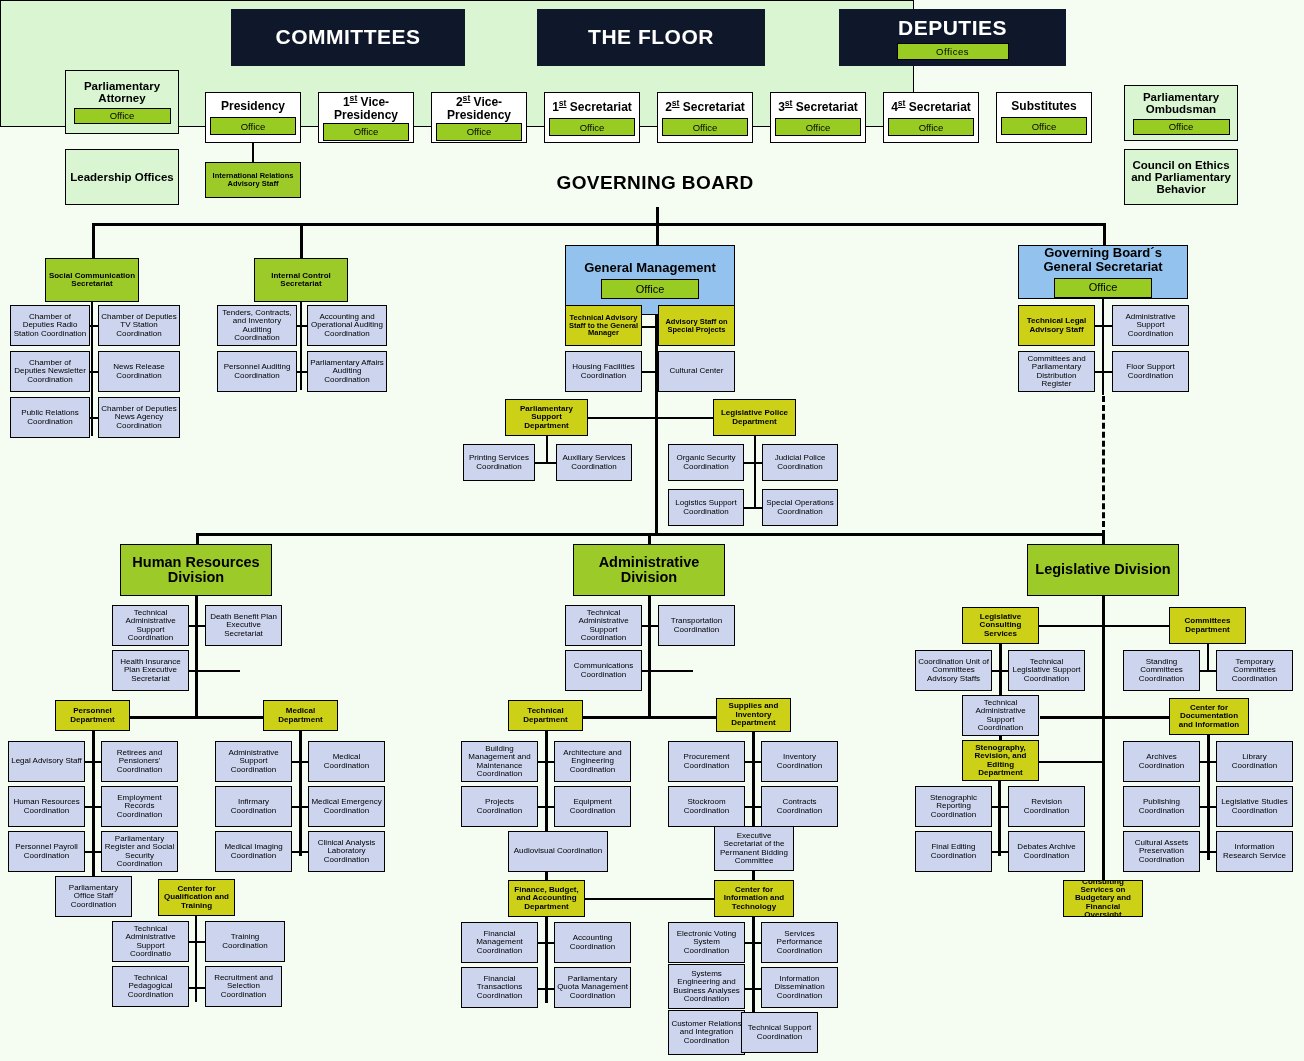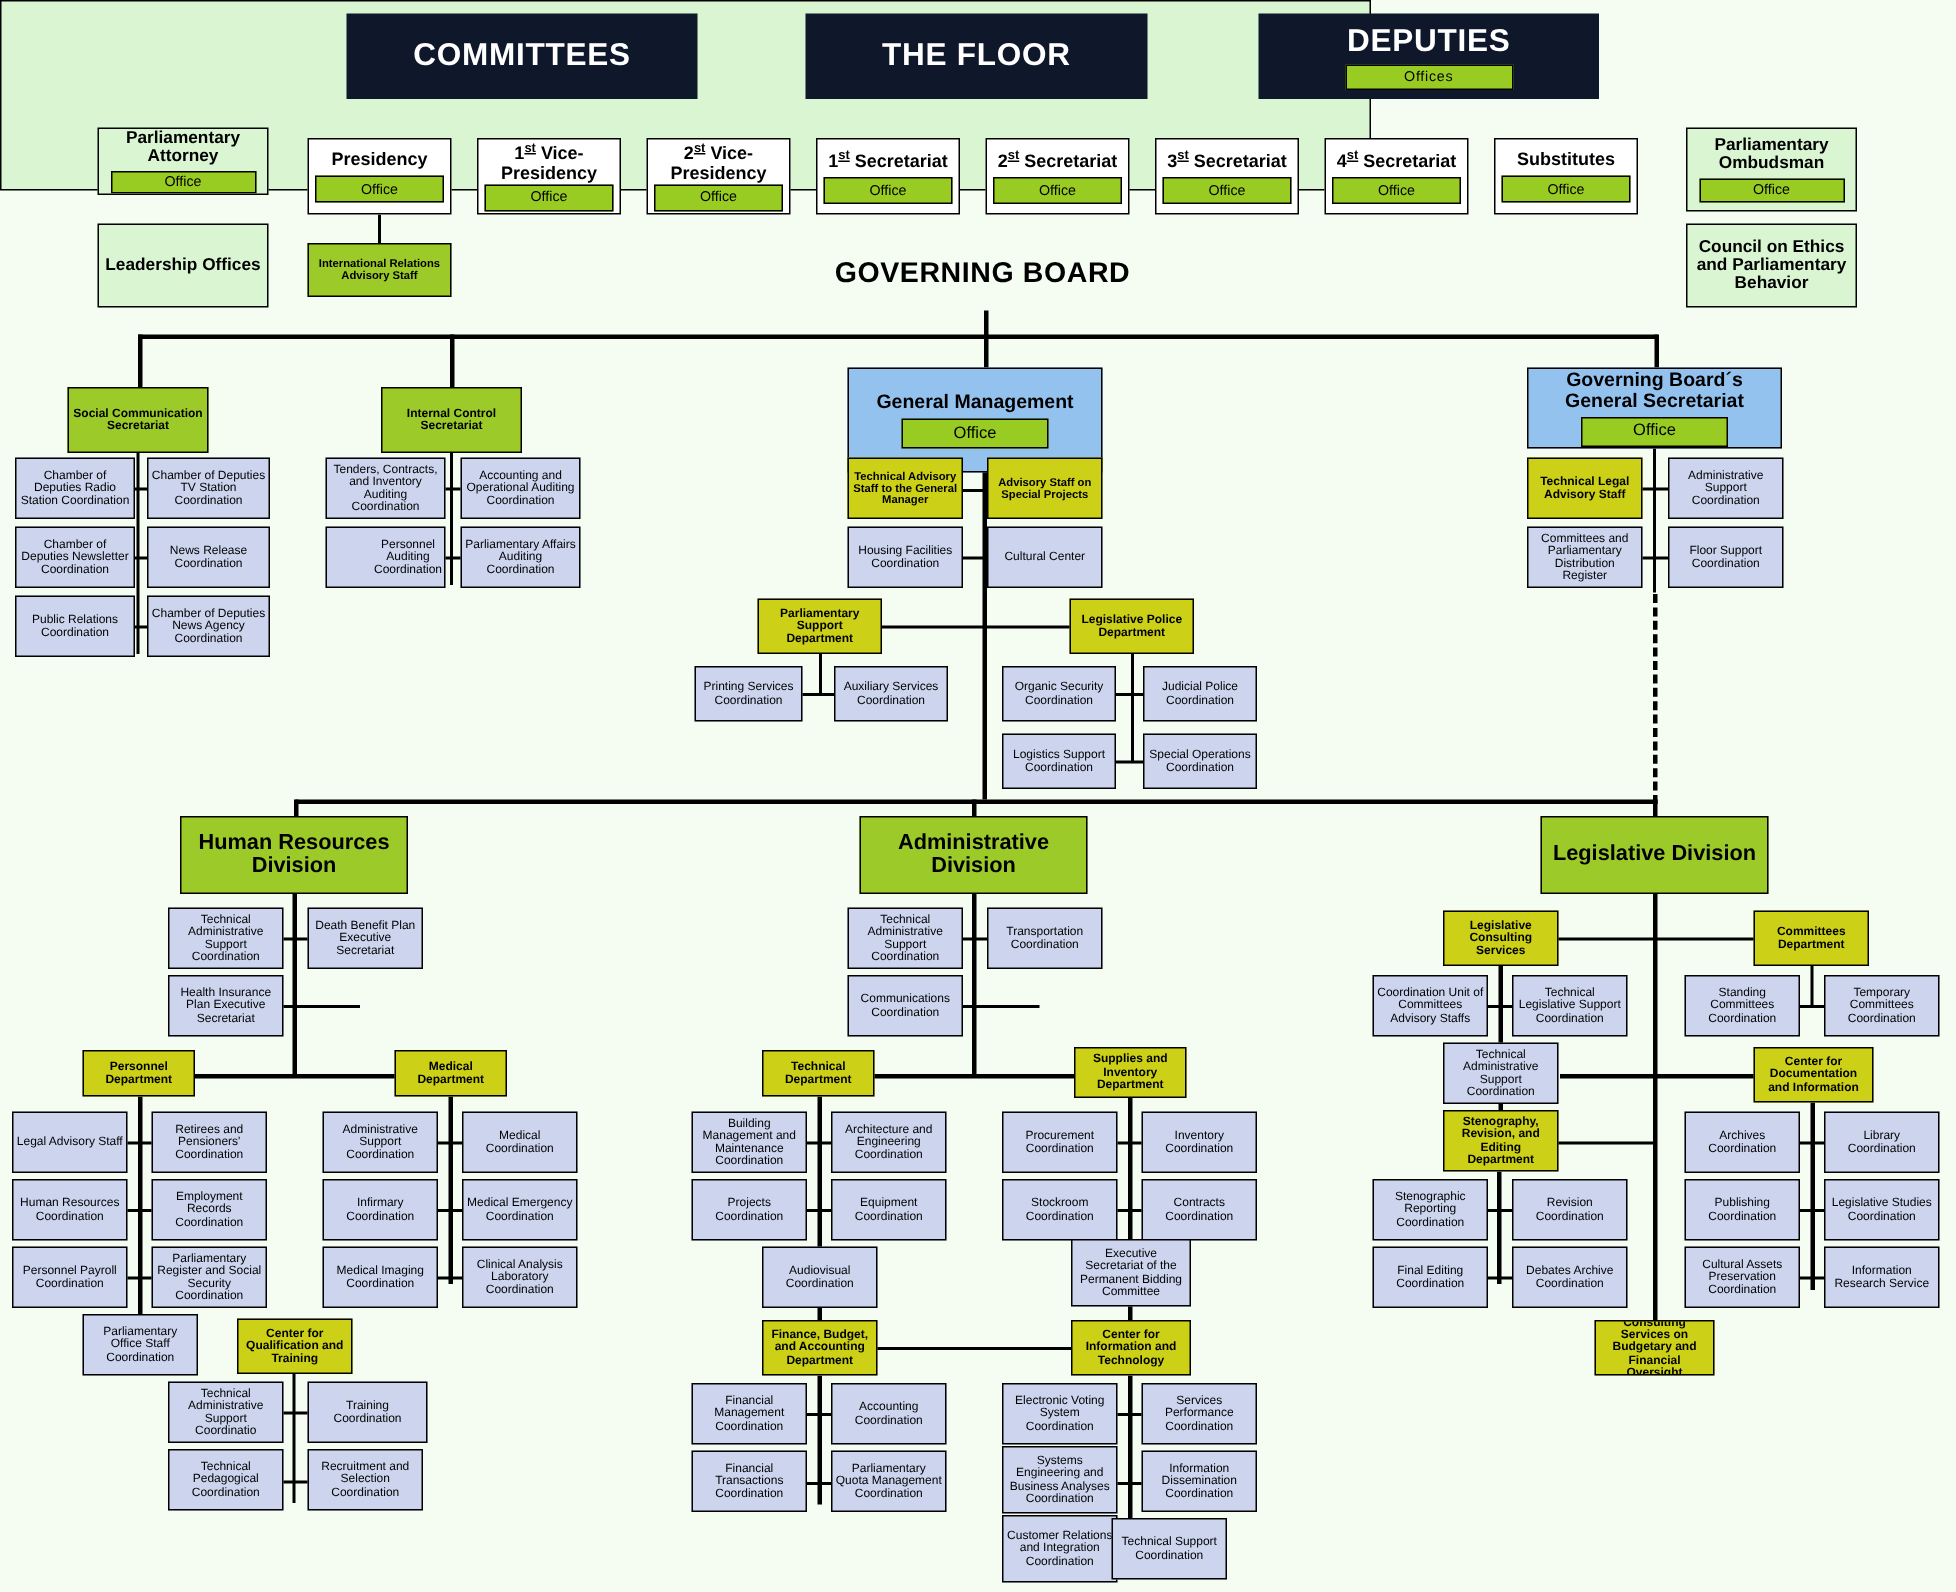--- a/index.html
+++ b/index.html
@@ -162,21 +162,21 @@
     <span class="ttl">COMMITTEES</span>
   </div>
   <div class="node banner" style="left:537px;top:9px;width:228px;height:57px;">
     <span class="ttl">THE FLOOR</span>
   </div>
   <div class="node banner" style="left:839px;top:9px;width:227px;height:57px;padding-top:2px;">
     <span class="ttl">DEPUTIES</span>
     <div class="chip" style="width:110px;height:15px;margin-top:4px;color:#000;font-weight:normal;">Offices</div>
   </div>
 
-  <div class="node pale" style="left:65px;top:85px;width:114px;height:45px;">
+  <div class="node pale" style="left:65px;top:70px;width:114px;height:64px;">
     <span style="padding:0 2px;">Parliamentary Attorney</span>
     <div class="chip" style="width:95px;height:14px;margin-top:4px;">Office</div>
   </div>
   <div class="node pale" style="left:65px;top:149px;width:114px;height:56px;">
     <span style="padding:0 3px;">Leadership Offices</span>
   </div>
 
   <div class="node pale" style="left:1124px;top:85px;width:114px;height:56px;">
     <span style="padding:0 2px;">Parliamentary Ombudsman</span>
     <div class="chip" style="width:95px;height:14px;margin-top:4px;">Office</div>
@@ -260,21 +260,21 @@
   <div class="ln thin" style="left:250px;top:325px;width:100px;"></div>
   <div class="ln thin" style="left:250px;top:371px;width:100px;"></div>
 
   <div class="node lav" style="left:217px;top:305px;width:80px;height:41px;">
     <span style="padding:0 2px;">Tenders, Contracts, and Inventory Auditing Coordination</span>
   </div>
   <div class="node lav" style="left:307px;top:305px;width:80px;height:41px;">
     <span style="padding:0 2px;">Accounting and Operational Auditing Coordination</span>
   </div>
   <div class="node lav" style="left:217px;top:351px;width:80px;height:41px;">
-    <span style="padding:0 2px;margin-left:30px;">Personnel Auditing Coordination</span>
+    <span style="padding:0 2px;">Personnel Auditing Coordination</span>
   </div>
   <div class="node lav" style="left:307px;top:351px;width:80px;height:41px;">
     <span style="padding:0 2px;">Parliamentary Affairs Auditing Coordination</span>
   </div>
 
   <div class="node blue" style="left:565px;top:245px;width:170px;height:70px;">
     <span>General Management</span>
     <div class="chip big" style="width:96px;height:18px;margin-top:5px;">Office</div>
   </div>
   <div class="ln thin" style="left:601px;top:326px;width:110px;"></div>
@@ -465,21 +465,21 @@
   </div>
   <div class="node lav" style="left:554px;top:741px;width:77px;height:41px;">
     <span style="padding:0 2px;">Architecture and Engineering Coordination</span>
   </div>
   <div class="node lav" style="left:461px;top:786px;width:77px;height:41px;">
     <span style="padding:0 2px;">Projects Coordination</span>
   </div>
   <div class="node lav" style="left:554px;top:786px;width:77px;height:41px;">
     <span style="padding:0 2px;">Equipment Coordination</span>
   </div>
-  <div class="node lav" style="left:508px;top:831px;width:77px;height:41px;">
+  <div class="node lav" style="left:508px;top:831px;width:100px;height:41px;">
     <span style="padding:0 2px;">Audiovisual Coordination</span>
   </div>
 
   <div class="node yellow" style="left:716px;top:698px;width:75px;height:34px;">
     <span style="padding:0 2px;">Supplies and Inventory Department</span>
   </div>
   <div class="ln v" style="left:752px;top:732px;height:150px;"></div>
   <div class="ln thin" style="left:705px;top:761px;width:95px;"></div>
   <div class="ln thin" style="left:705px;top:806px;width:95px;"></div>
   <div class="node lav" style="left:668px;top:741px;width:77px;height:41px;">

